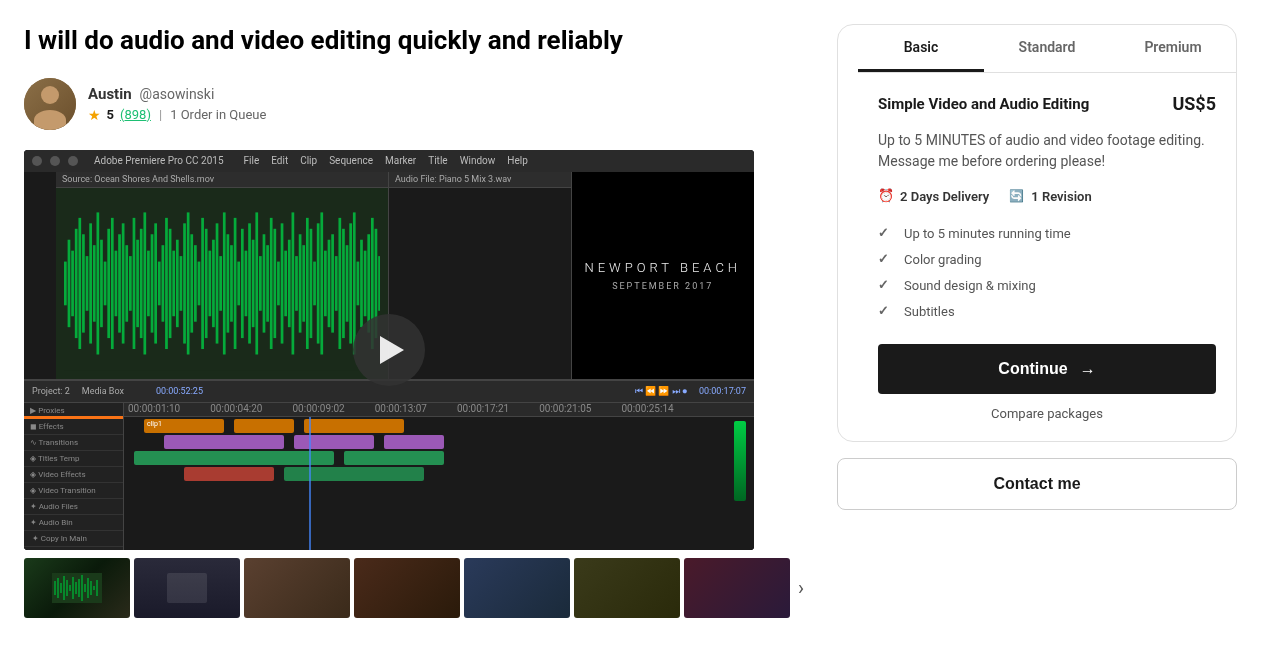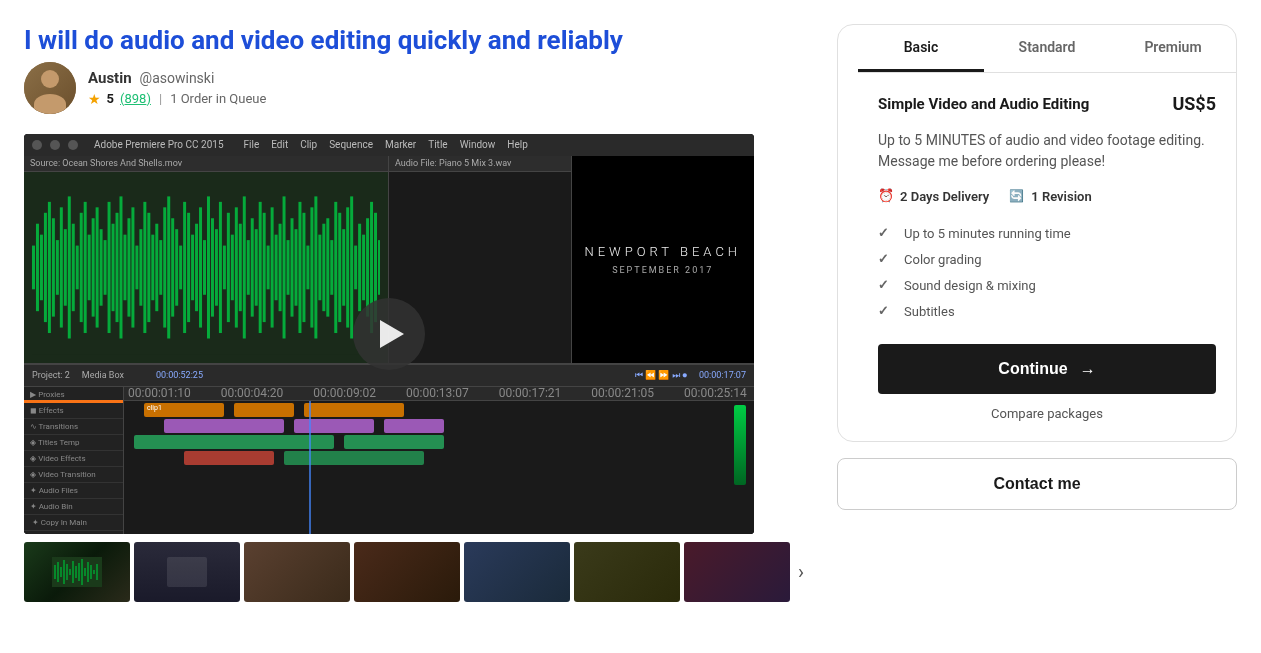--- a/index.html
+++ b/index.html
@@ -18,22 +18,22 @@
     }
 
     .left-panel {
       flex: 1;
       min-width: 0;
     }
 
     .page-title {
       font-size: 26px;
       font-weight: 700;
-      color: #1d4ed8;
-      margin-bottom: 4px;
+      color: #000000;
+      margin-bottom: 20px;
       line-height: 1.3;
     }
 
     .seller-info {
       display: flex;
       align-items: center;
       gap: 12px;
       margin-bottom: 20px;
     }
 
@@ -451,21 +451,21 @@
               <span>Clip</span>
               <span>Sequence</span>
               <span>Marker</span>
               <span>Title</span>
               <span>Window</span>
               <span>Help</span>
           </div>
         </div>
         <div class="premiere-body" style="height: calc(100% - 22px); position: relative;">
 
-          <div style="position: absolute; top: 0; left: 0; width: 50%; height: 55%; background: #1a1a1a; border-right: 1px solid #444; border-bottom: 1px solid #444; overflow: hidden;">
+          <div style="position: absolute; top: 0; left: 0; width: 50%; height: 55%; background: #1a1a1a; border-right: 1px solid #444; border-bottom: 1px solid #444; overflow: hidden; padding-left: 32px;">
             <div style="height: 16px; background: #2d2d2d; display: flex; align-items: center; padding: 0 6px; font-size: 9px; color: #aaa; border-bottom: 1px solid #444;">
               <span>Source: Ocean Shores And Shells.mov</span>
             </div>
             <div style="flex: 1; background: #1a2a1a; height: calc(100% - 16px); position: relative; overflow: hidden;">
 
               <div style="position: absolute; top: 0; left: 0; width: 100%; height: 100%; display: flex; align-items: center; padding: 8px;">
                 <svg width="100%" height="100%" viewBox="0 0 350 160" preserveAspectRatio="none">
                   <rect width="350" height="160" fill="#1a2a1a"></rect>
 
                   <g fill="#00cc44" opacity="0.8">
@@ -594,21 +594,21 @@
                 <div style="height: 16px; color: #888; font-size: 8px; padding: 3px 6px; border-bottom: 1px solid #333;">◈ Video Transition</div>
                 <div style="height: 16px; color: #888; font-size: 8px; padding: 3px 6px; border-bottom: 1px solid #333;">✦ Audio Files</div>
                 <div style="height: 16px; color: #888; font-size: 8px; padding: 3px 6px; border-bottom: 1px solid #333;">✦ Audio Bin</div>
                 <div style="height: 16px; color: #888; font-size: 8px; padding: 3px 8px; border-bottom: 1px solid #333;">✦ Copy In Main</div>
                 <div style="height: 16px; color: #888; font-size: 8px; padding: 3px 6px; border-bottom: 1px solid #333;">✦ Clip In Main</div>
 
               </div>
 
               <div style="flex: 1; background: #1a1a1a; position: relative; overflow: hidden;">
 
-                <div style="height: 14px; background: #2a2a2a; border-bottom: 1px solid #444; display: flex; align-items: center; padding: 0 4px; font-size: 12px; color: #888; gap: 30px;">
+                <div style="height: 14px; background: #2a2a2a; border-bottom: 1px solid #444; display: flex; align-items: flex-start; padding: 0 4px; font-size: 10px; color: #888; gap: 30px;">
                   <span>00:00:01:10</span>
                     <span>00:00:04:20</span>
                     <span>00:00:09:02</span>
                     <span>00:00:13:07</span>
                     <span>00:00:17:21</span>
                     <span>00:00:21:05</span>
                     <span>00:00:25:14</span>
                 </div>
 
                 <div style="position: relative; height: calc(100% - 14px);">

